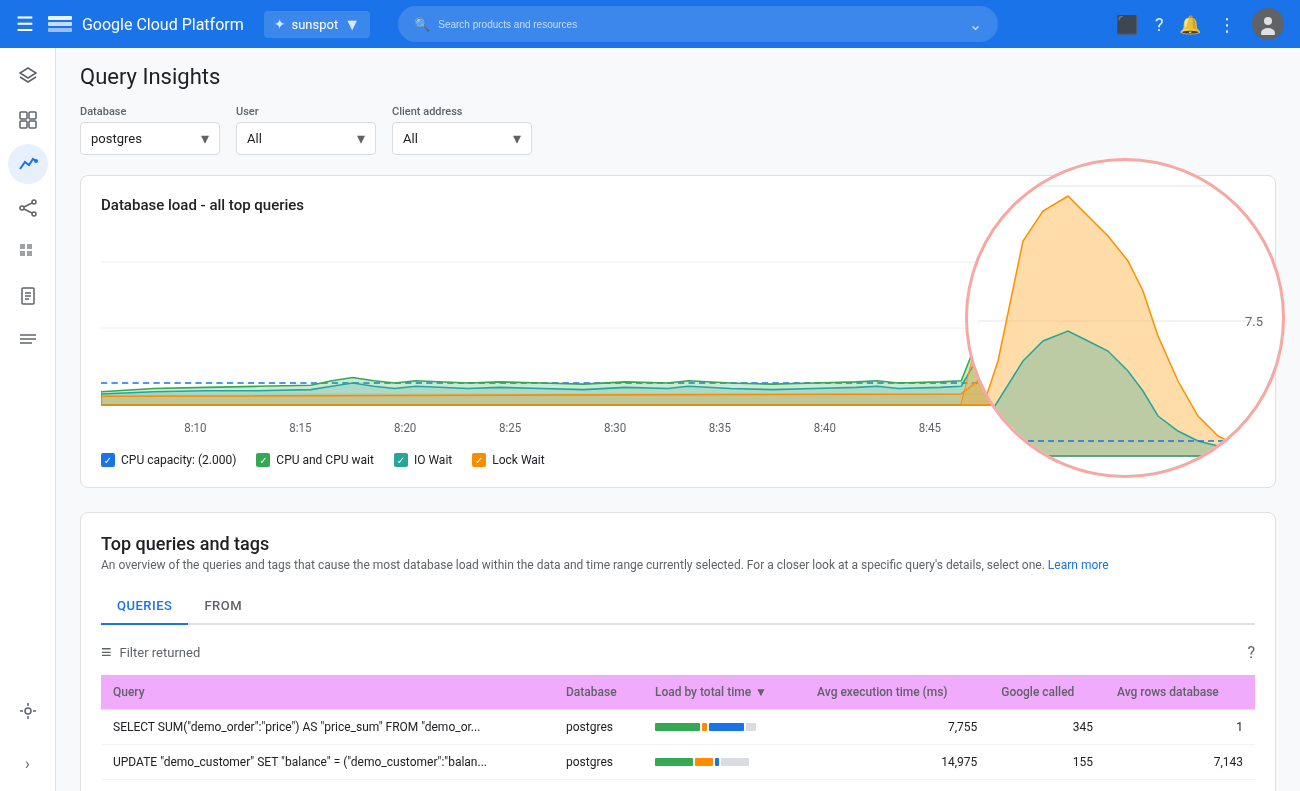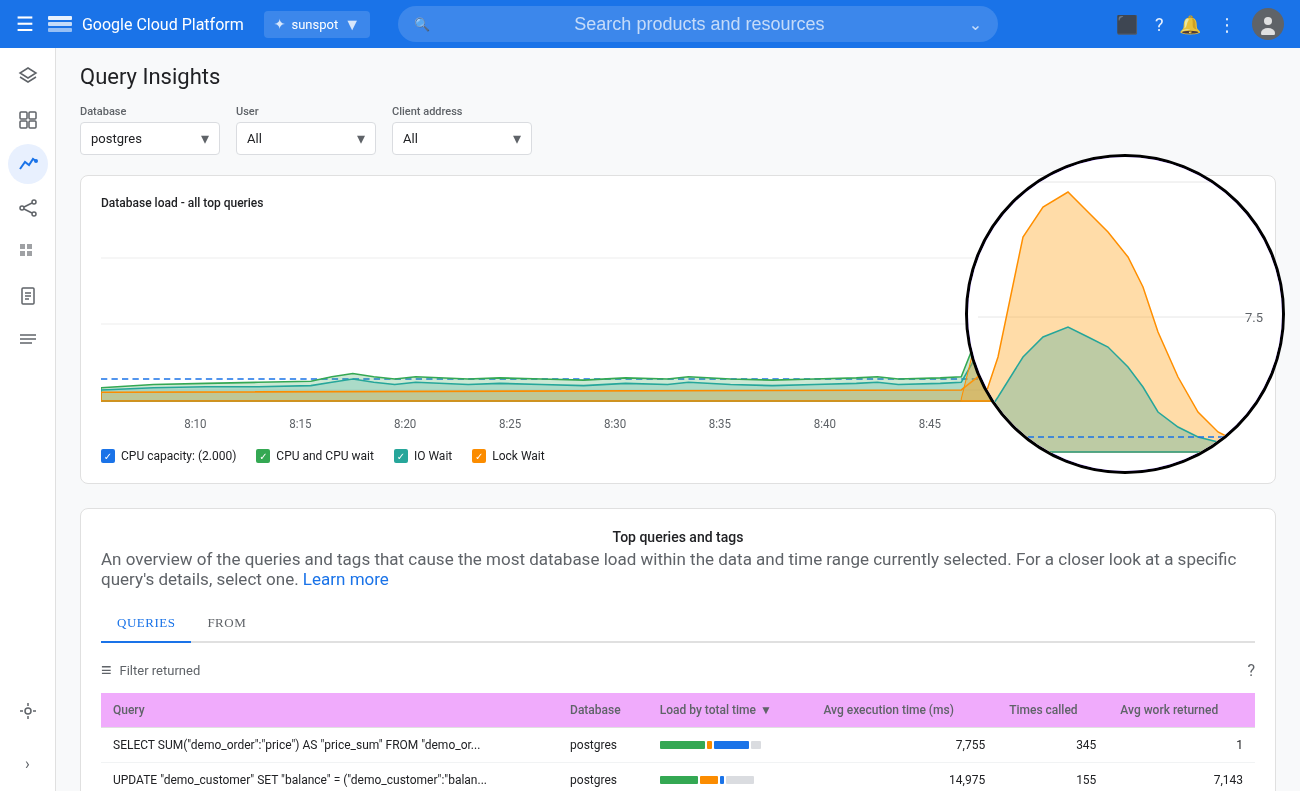--- a/index.html
+++ b/index.html
@@ -7,21 +7,21 @@
 
     
     .top-nav {
       display: flex; align-items: center; background: #1a73e8; height: 48px;
       padding: 0 16px; gap: 12px; position: fixed; top: 0; left: 0; right: 0; z-index: 100;
     }
     .nav-hamburger { color: white; font-size: 20px; cursor: pointer; }
     .nav-logo { display: flex; align-items: center; gap: 8px; color: white; font-size: 16px; font-weight: 400; }
     .nav-project { display: flex; align-items: center; gap: 6px; background: rgba(255,255,255,0.15); border-radius: 4px; padding: 4px 10px; cursor: pointer; color: white; font-size: 13px; margin-left: 8px; }
     .nav-search { flex: 1; max-width: 600px; background: rgba(255,255,255,0.15); border-radius: 24px; display: flex; align-items: center; padding: 0 16px; height: 36px; gap: 8px; margin: 0 16px; }
-    .nav-search input { background: transparent; border: none; outline: none; color: white; font-size: 18px; flex: 1; text-align: center; }
+    .nav-search input { background: transparent; border: none; outline: none; color: white; font-size: 10px; flex: 1; }
     .nav-search input::placeholder { color: rgba(255,255,255,0.7); }
     .nav-right { display: flex; align-items: center; gap: 16px; margin-left: auto; color: white; }
     .nav-icon { cursor: pointer; font-size: 18px; opacity: 0.9; }
     .nav-avatar { width: 32px; height: 32px; border-radius: 50%; background: #5f6368; display: flex; align-items: center; justify-content: center; color: white; font-size: 14px; cursor: pointer; }
 
     
     .side-nav {
       position: fixed; left: 0; top: 48px; bottom: 0; width: 56px;
       background: white; border-right: 1px solid #e0e0e0; display: flex; flex-direction: column; align-items: center;
       padding: 8px 0; z-index: 99; gap: 4px;
@@ -49,54 +49,54 @@
       border: 1px solid #dadce0; border-radius: 4px; padding: 6px 10px;
       background: white; cursor: pointer; min-width: 140px; font-size: 13px; color: #202124;
     }
     .filter-select .arrow { color: #5f6368; font-size: 16px; }
 
     
     .chart-section {
       background: white; border: 1px solid #e0e0e0; border-radius: 8px;
       padding: 20px; margin-bottom: 24px; position: relative; overflow: visible;
     }
-    .chart-title { font-size: 12px; font-weight: 500; margin-bottom: 4px; }
+    .chart-title { font-size: 15px; font-weight: 500; margin-bottom: 4px; }
     .chart-subtitle { font-size: 12px; color: #5f6368; margin-bottom: 16px; }
     .chart-subtitle a { color: #1a73e8; text-decoration: none; }
 
     
     .chart-container { position: relative; }
     svg.main-chart { width: 100%; height: 220px; }
 
     
     .magnify-circle {
       position: absolute; right: -30px; top: -60px;
       width: 320px; height: 320px; border-radius: 50%;
-      border: 3px solid #000000; overflow: hidden;
-      background: #8b5cf6; z-index: 10; pointer-events: none;
+      border: 3px solid #fca5a5; overflow: hidden;
+      background: #86efac; z-index: 10; pointer-events: none;
     }
 
     
     .chart-legend { display: flex; gap: 20px; flex-wrap: wrap; margin-top: 12px; align-items: center; }
     .legend-item { display: flex; align-items: center; gap: 6px; font-size: 12px; color: #202124; }
     .legend-checkbox { width: 14px; height: 14px; border-radius: 2px; display: flex; align-items: center; justify-content: center; }
     .legend-checkbox.blue { background: #1a73e8; }
     .legend-checkbox.green { background: #34a853; }
     .legend-checkbox.teal { background: #26a69a; }
     .legend-checkbox.orange { background: #fb8c00; }
     .legend-check { color: white; font-size: 10px; }
 
     
     .queries-section { background: white; border: 1px solid #e0e0e0; border-radius: 8px; padding: 20px; }
-    .section-title { font-size: 14px; font-weight: 500; margin-bottom: 4px; text-align: center; }
-    .section-subtitle { font-size: 17px; color: #5f6368; margin-bottom: 16px; }
+    .section-title { font-size: 18px; font-weight: 500; margin-bottom: 4px; }
+    .section-subtitle { font-size: 12px; color: #5f6368; margin-bottom: 16px; }
     .section-subtitle a { color: #1a73e8; text-decoration: none; }
 
     
-    .tabs { display: flex; border-bottom: 2px solid #e0e0e0; margin-bottom: 16px; font-family: Liberation Serif, serif; }
+    .tabs { display: flex; border-bottom: 2px solid #e0e0e0; margin-bottom: 16px; }
     .tab { padding: 10px 16px; font-size: 13px; cursor: pointer; color: #5f6368; font-weight: 500; letter-spacing: 0.5px; }
     .tab.active { color: #1a73e8; border-bottom: 2px solid #1a73e8; margin-bottom: -2px; }
 
     
     .filter-bar { display: flex; align-items: center; justify-content: space-between; margin-bottom: 12px; }
     .filter-input-row { display: flex; align-items: center; gap: 8px; color: #5f6368; font-size: 13px; }
 
     
     table { width: 100%; border-collapse: collapse; }
     thead tr { background: #f0abfc; }
@@ -362,22 +362,22 @@
         <tr>
           <th>Query</th>
           <th>Database</th>
           <th>
             <div class="th-sort">
               <span>Load by total time</span>
               <span class="sort-arrow">▼</span>
             </div>
           </th>
           <th>Avg execution time (ms)</th>
-          <th>Times called</th>
-          <th>Avg work returned</th>
+          <th>Google called</th>
+          <th>Avg rows database</th>
         </tr>
       </thead>
       <tbody id="queries-tbody">
       <tr>
             <td style="max-width: 380px; overflow: hidden; text-overflow: ellipsis; white-space: nowrap;">SELECT SUM("demo_order":"price") AS "price_sum" FROM "demo_or...</td>
             <td>postgres</td>
             <td>
               <div class="bar-cell">
                 <div class="bar-seg bar-green" style="width: 45px;"></div>
                 <div class="bar-seg bar-orange" style="width: 5px;"></div>

